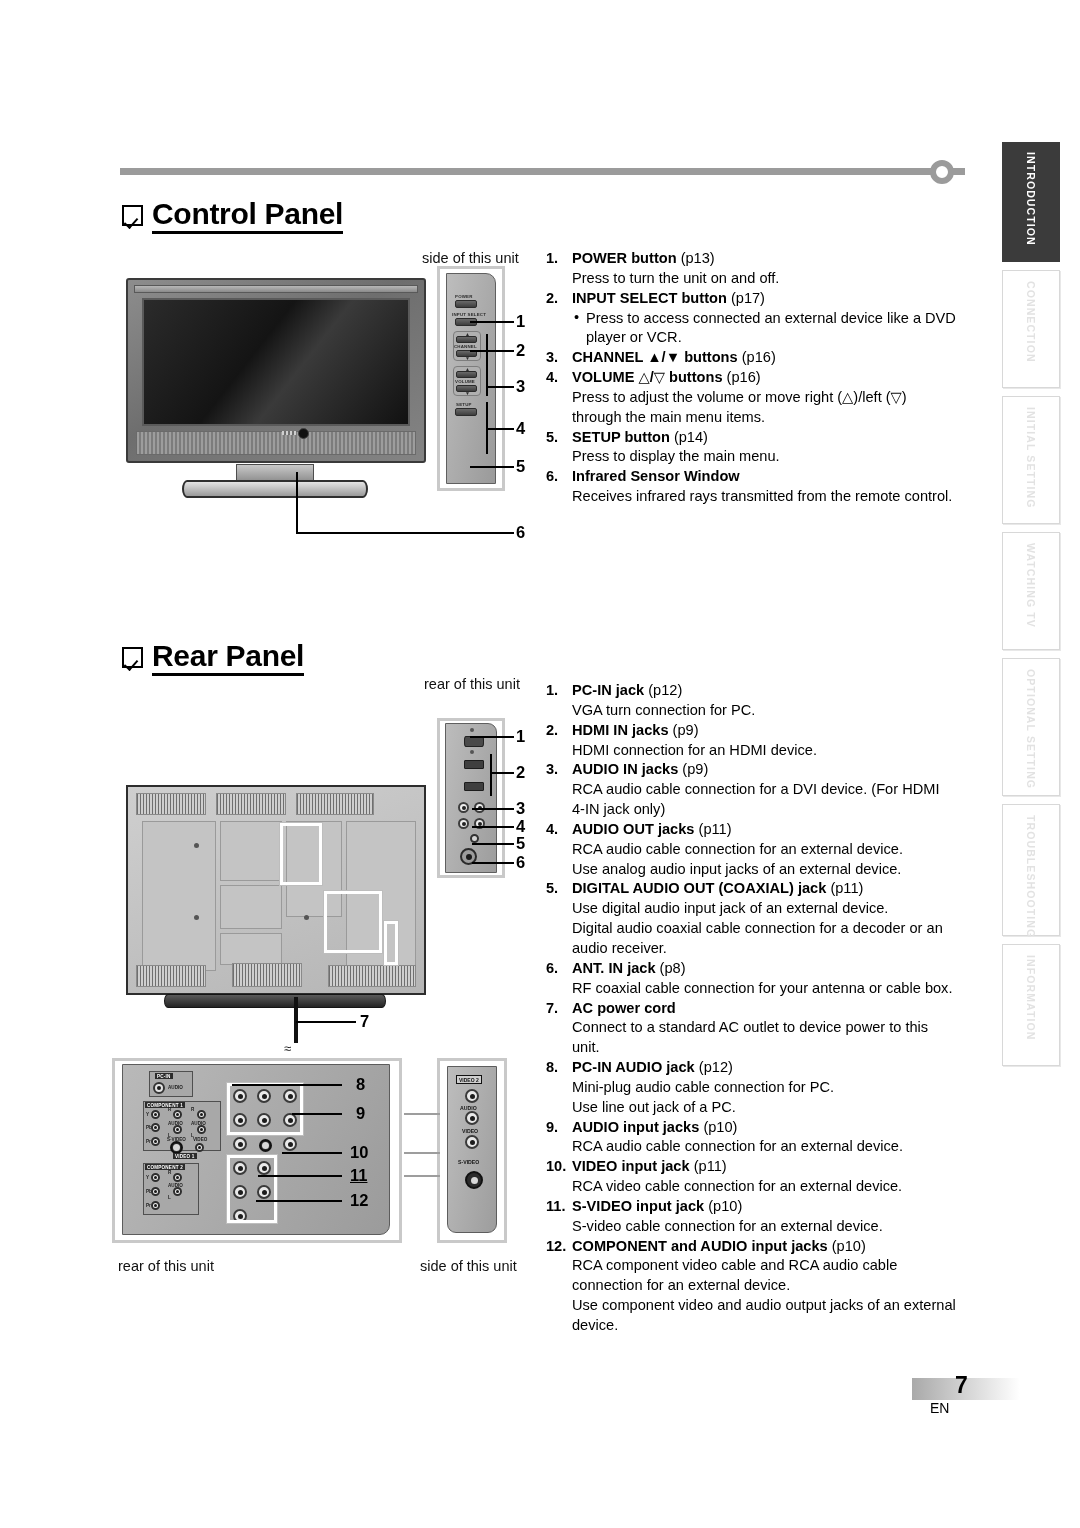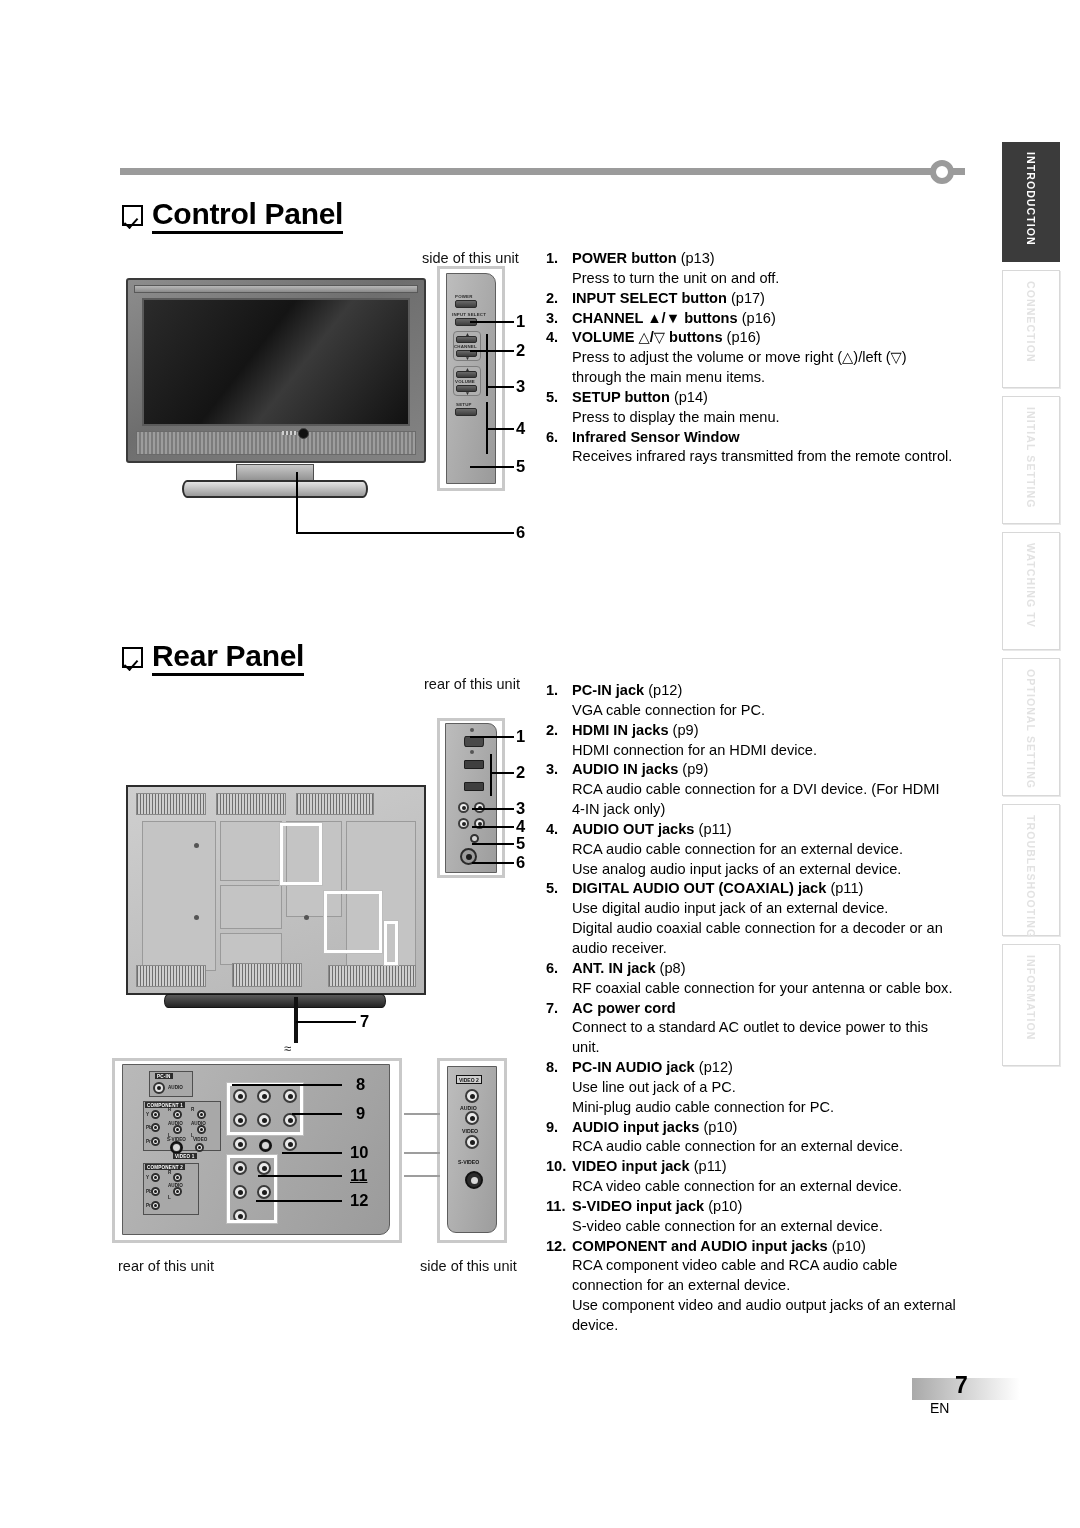--- a/index.html
+++ b/index.html
@@ -249,20 +249,21 @@
         <span class="desc">Press to turn the unit on and off.</span>
       </div>
     </div>
 
     <div class="spec">
       <div class="num">2.</div>
       <div class="body">
         <span class="ttl">INPUT SELECT button</span>
         <span class="pg">(p17)</span>
         <ul class="bullets">
+          <li>Press to access connected an external device like a DVD player or VCR.</li>
         </ul>
       </div>
     </div>
 
     <div class="spec">
       <div class="num">3.</div>
       <div class="body">
         <span class="ttl">CHANNEL ▲/▼ buttons</span>
         <span class="pg">(p16)</span>
       </div>
@@ -471,21 +472,21 @@
   <div class="caption" style="left:118px;top:1258px;">rear of this unit</div>
   <div class="caption" style="left:420px;top:1258px;">side of this unit</div>
 
   <div class="speclist" id="list-rear">
 
     <div class="spec">
       <div class="num">1.</div>
       <div class="body">
         <span class="ttl">PC-IN jack</span>
         <span class="pg">(p12)</span>
-        <span class="desc">VGA cable connection for PC.</span>
+        <span class="desc">VGA turn connection for PC.</span>
       </div>
     </div>
 
     <div class="spec">
       <div class="num">2.</div>
       <div class="body">
         <span class="ttl">HDMI IN jacks</span>
         <span class="pg">(p9)</span>
         <span class="desc">HDMI connection for an HDMI device.</span>
       </div>
@@ -535,22 +536,22 @@
         <span class="ttl">AC power cord</span>
         <span class="desc">Connect to a standard AC outlet to device power to this unit.</span>
       </div>
     </div>
 
     <div class="spec">
       <div class="num">8.</div>
       <div class="body">
         <span class="ttl">PC-IN AUDIO jack</span>
         <span class="pg">(p12)</span>
+        <span class="desc">Mini-plug audio cable connection for PC.</span>
         <span class="desc">Use line out jack of a PC.</span>
-        <span class="desc">Mini-plug audio cable connection for PC.</span>
       </div>
     </div>
 
     <div class="spec">
       <div class="num">9.</div>
       <div class="body">
         <span class="ttl">AUDIO input jacks</span>
         <span class="pg">(p10)</span>
         <span class="desc">RCA audio cable connection for an external device.</span>
       </div>

